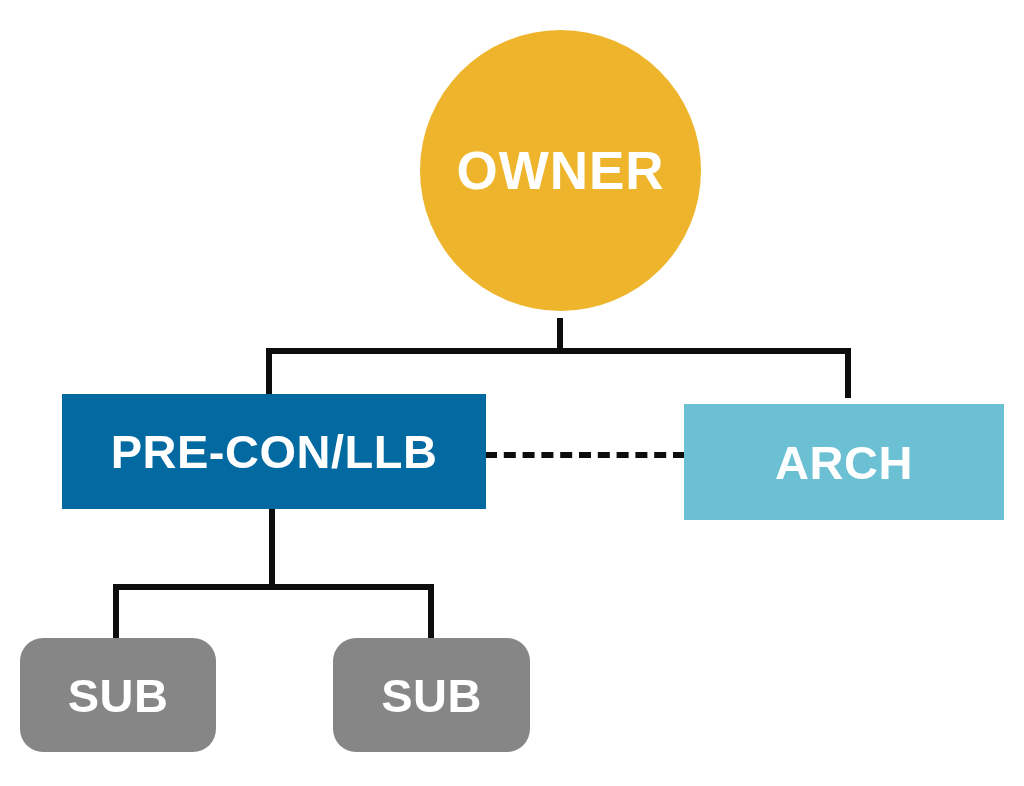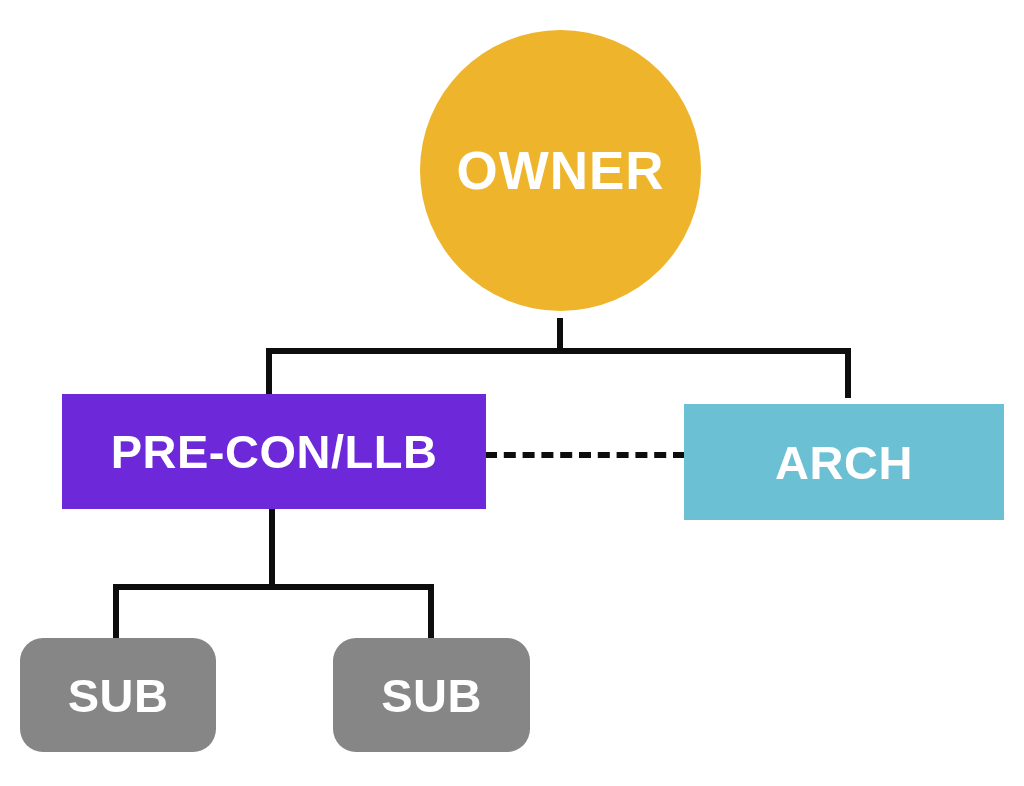--- a/index.html
+++ b/index.html
@@ -117,21 +117,21 @@
 
   <div class="conn conn-v" id="conn-precon-trunk" style="background: rgb(13, 13, 13);"></div>
   <div class="conn conn-h" id="conn-level3-bus" style="background: rgb(13, 13, 13);"></div>
   <div class="conn conn-v" id="conn-drop-sub-1" style="background: rgb(13, 13, 13);"></div>
   <div class="conn conn-v" id="conn-drop-sub-2" style="background: rgb(13, 13, 13);"></div>
 
   <div id="conn-dashed-precon-arch" style="border-top-color: rgb(13, 13, 13);"></div>
 
   <div class="node" id="node-owner" style="background: rgb(238, 181, 44); color: rgb(255, 255, 255);">OWNER</div>
 
-  <div class="node" id="node-precon" style="background: #6d28d9; color: rgb(255, 255, 255);">PRE-CON/LLB</div>
+  <div class="node" id="node-precon" style="background: #0369a1; color: rgb(255, 255, 255);">PRE-CON/LLB</div>
 
   <div class="node" id="node-arch" style="background: rgb(107, 192, 212); color: rgb(255, 255, 255);">ARCH</div>
 
   <div class="node" id="node-sub-1" style="background: rgb(134, 134, 134); color: rgb(255, 255, 255);">SUB</div>
 
   <div class="node" id="node-sub-2" style="background: rgb(134, 134, 134); color: rgb(255, 255, 255);">SUB</div>
 
 </div>
 
 </body></html>

